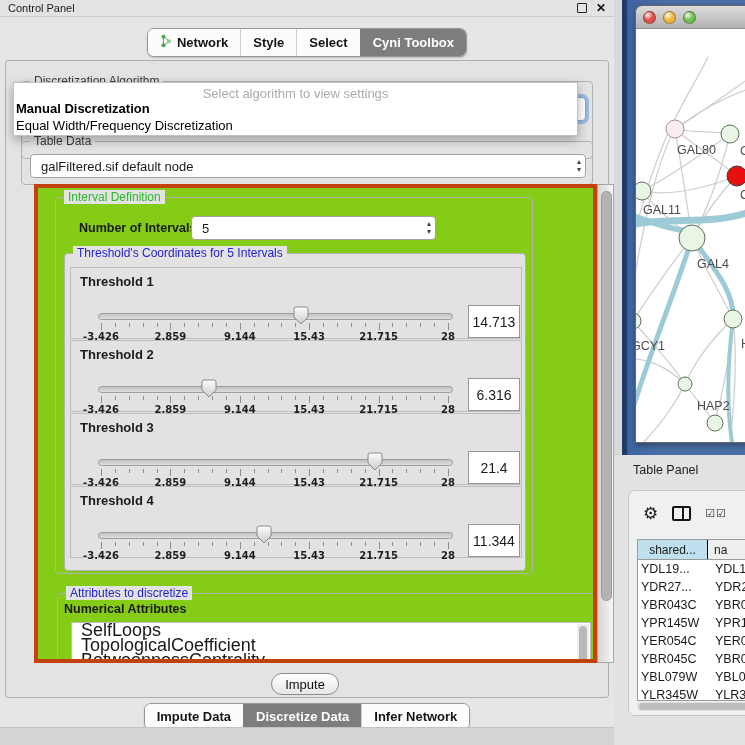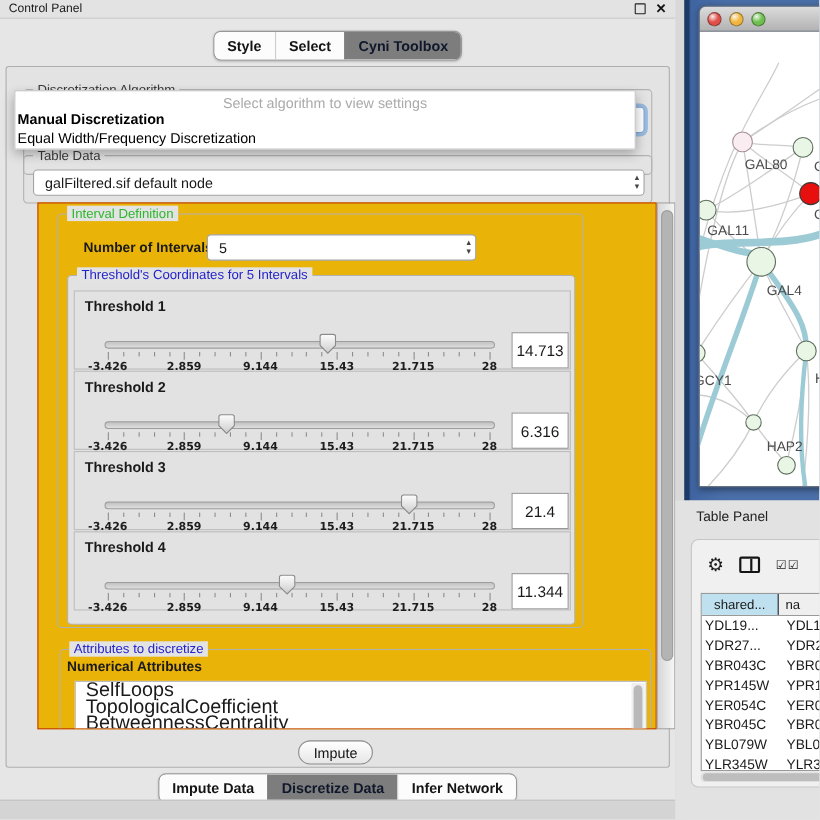--- a/index.html
+++ b/index.html
@@ -11,38 +11,38 @@
                border-bottom:1px solid #cbcbcb;display:flex;align-items:center;padding:0 8px;box-sizing:border-box;font-size:11px}
   .cp-buttons{margin-left:auto;display:flex;align-items:center;gap:9px}
   .float-btn{width:8px;height:8px;border:1.5px solid #222;border-radius:1px;display:inline-block}
   .close-btn{font-size:12px;font-weight:bold;color:#111;line-height:10px}
   .tabbar{position:absolute;left:0;width:614px;display:flex;justify-content:center}
   .tabbar.top{top:28px}
   .tabbar.bottom{top:703px}
   .tabgroup{display:flex;border:1px solid #979797;border-radius:7px;overflow:hidden;background:#fcfcfc;box-shadow:0 1px 2px rgba(0,0,0,.18)}
   .tab{padding:5px 12px 5px;font-size:13px;font-weight:bold;color:#141414;display:flex;align-items:center;gap:5px;border-left:1px solid #cdcdcd;background:#fcfcfc;cursor:default;white-space:nowrap}
   .tab:first-child{border-left:none}
-  .tab.active{background:#7d7d7d;color:#0f172a;border-left-color:#7d7d7d}
+  .tab.active{background:#7d7d7d;color:#ffffff;border-left-color:#7d7d7d}
   .bottom-strip{position:absolute;left:0;top:727px;width:614px;height:18px;background:#d4d4d4;border-top:1px solid #c3c3c3}
   .cp-body{position:absolute;left:5px;top:60px;width:604px;height:638px;border:1px solid #aeaeae;
            border-radius:3px;background:#e3e3e3;box-sizing:border-box}
   .group{position:absolute;border:1px solid #b2b2b2;border-radius:4px;box-sizing:border-box}
   .legend{position:absolute;top:-8px;left:8px;background:#e3e3e3;padding:0 4px;font-size:12px;white-space:nowrap}
   .legend.dark{color:#3a3a3a}.legend.green{color:#2db82d}.legend.blue{color:#2323cc}
   .group.alg{left:15px;top:20px;width:572px;height:78px}
   .combo{position:relative;background:#fff;border:1px solid #a3a3a3;border-radius:4px;height:24px;
          display:flex;align-items:center;padding:0 22px 0 10px;font-size:13px;box-sizing:border-box}
   .combo.focused{position:absolute;left:8px;top:15px;width:556px;
                  box-shadow:0 0 0 3px rgba(105,160,220,.6);border-color:#7ba7d7}
   .group.tdata{left:15px;top:80px;width:572px;height:44px}
   .combo.tdata-combo{position:absolute;left:8px;top:12px;width:556px}
   .stepper{position:absolute;right:4px;top:3px;display:flex;flex-direction:column;align-items:center;line-height:8px;font-size:8px;color:#444}
   
-  .scrollwrap{position:absolute;left:28px;top:123px;width:563px;height:479px;border:1px solid #c2410c;
-              background:#eab308;overflow:hidden;box-sizing:border-box}
+  .scrollwrap{position:absolute;left:28px;top:123px;width:563px;height:479px;border:4px solid #c2410c;
+              background:#84cc16;overflow:hidden;box-sizing:border-box}
   .vscroll{position:absolute;left:591px;top:123px;width:17px;height:479px;border:1px solid #a5a5a5;
            background:linear-gradient(90deg,#d6d6d6,#f6f6f6);box-sizing:border-box}
   .vscroll .thumb{position:absolute;left:3px;top:6px;width:9px;height:408px;background:#b4b4b4;
                   border:1px solid #9c9c9c;border-radius:6px}
   .group.interval{left:17px;top:9px;width:478px;height:377px}
   .count-row{position:absolute;left:0;top:18px;width:100%;height:26px}
   .count-label{position:absolute;left:23px;top:5px;font-weight:bold;font-size:12.5px}
   .combo.count-combo{position:absolute;left:135px;top:0;width:245px}
   .group.thr{left:8px;top:55px;width:462px;height:318px;background:#e2e2e2}
   .thbox{position:absolute;left:5px;width:452px;height:72px;border:1px solid #bdbdbd;background:#e2e2e2;box-sizing:border-box}
@@ -111,20 +111,29 @@
     <header class="cp-titlebar">
       <span>Control Panel</span>
       <span class="cp-buttons">
         <span class="float-btn"></span>
         <span class="close-btn">✕</span>
       </span>
     </header>
 
     <nav class="tabbar top">
         <div class="tabgroup">
+          <div class="tab">
+            <span class="net-ico"><svg width="12" height="14" viewBox="0 0 12 14">
+                <path d="M3.5 4v6M4.8 3.5 8.5 6.6M4.8 10.5 8.5 8.2" stroke="#8a8a8a" stroke-width="1" fill="none"></path>
+                <circle cx="3.5" cy="2.8" r="2" fill="#45a845"></circle>
+                <circle cx="3.5" cy="11.2" r="2" fill="#45a845"></circle>
+                <circle cx="9" cy="7.3" r="2" fill="#8fce8f"></circle>
+              </svg></span>
+            <span class="tab-label">Network</span>
+          </div>
           <div class="tab">
             <span class="tab-label">Style</span>
           </div>
           <div class="tab">
             <span class="tab-label">Select</span>
           </div>
           <div class="tab active">
             <span class="tab-label">Cyni Toolbox</span>
           </div>
         </div>

